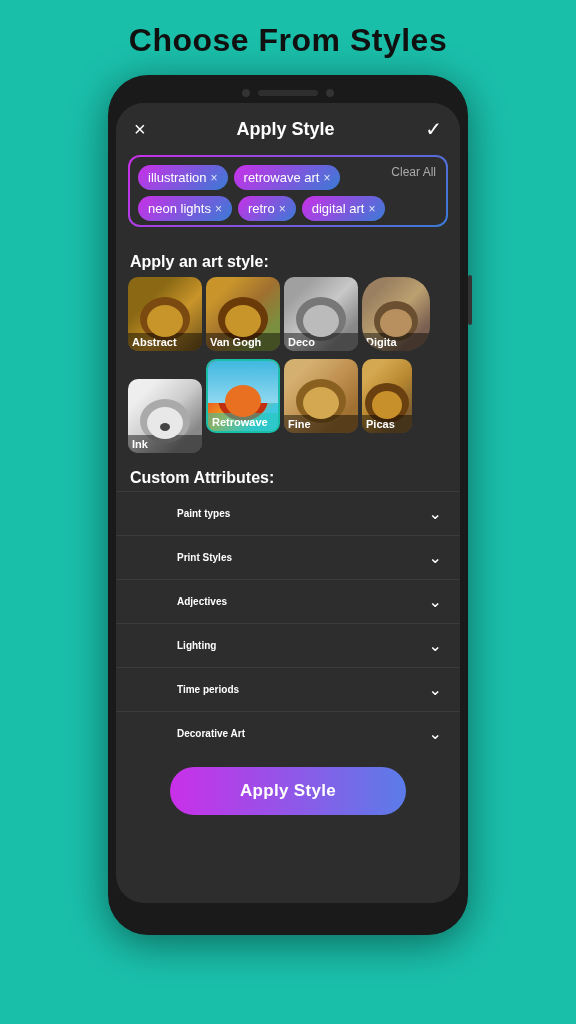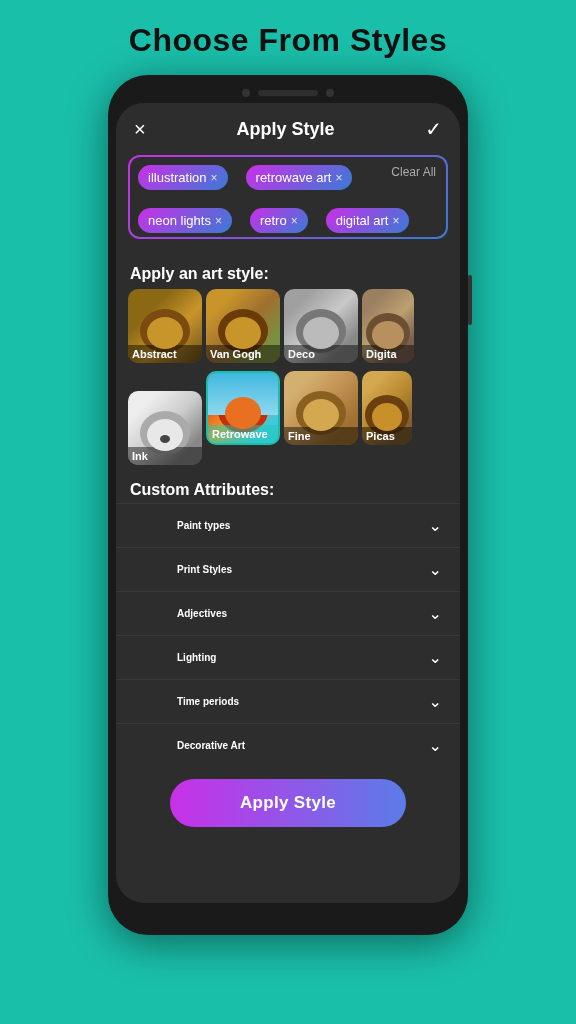--- a/index.html
+++ b/index.html
@@ -101,21 +101,21 @@
     }
     .tags-inner {
       background: #2d2d2d;
       border-radius: 10px;
       padding: 8px 8px 4px;
       position: relative;
     }
     .tags-row {
       display: flex;
       flex-wrap: wrap;
-      gap: 18px;
+      gap: 6px;
       align-items: center;
     }
     .tag {
       display: flex;
       align-items: center;
       gap: 4px;
       padding: 5px 10px;
       border-radius: 20px;
       font-size: 13px;
       font-weight: 500;
@@ -318,21 +318,21 @@
         <div style="position:absolute;bottom:14px;left:50%;transform:translateX(-50%);width:36px;height:32px;background:#c8952a;border-radius:50%;z-index:1;"></div>
         <div class="style-label">Van Gogh</div>
       </div>
 
       <div class="style-item lion-deco">
         <div style="position:absolute;bottom:10px;left:50%;transform:translateX(-50%);width:50px;height:44px;background:#777;border-radius:50%;z-index:0;"></div>
         <div style="position:absolute;bottom:14px;left:50%;transform:translateX(-50%);width:36px;height:32px;background:#bbb;border-radius:50%;z-index:1;"></div>
         <div class="style-label">Deco</div>
       </div>
 
-      <div class="style-item lion-digital" style="width:52px;">
+      <div class="style-item lion-digital" style="width:68px;border-radius:25px;">
         <div style="position:absolute;bottom:10px;left:50%;transform:translateX(-50%);width:44px;height:40px;background:#6a5030;border-radius:50%;z-index:0;"></div>
         <div style="position:absolute;bottom:14px;left:50%;transform:translateX(-50%);width:32px;height:28px;background:#b89060;border-radius:50%;z-index:1;"></div>
         <div class="style-label">Digita</div>
       </div>
     </div>
 
     <div class="style-grid">
 
       <div class="style-item lion-ink">
         <div style="position:absolute;bottom:10px;left:50%;transform:translateX(-50%);width:50px;height:44px;background:#aaa;border-radius:50%;z-index:0;"></div>

